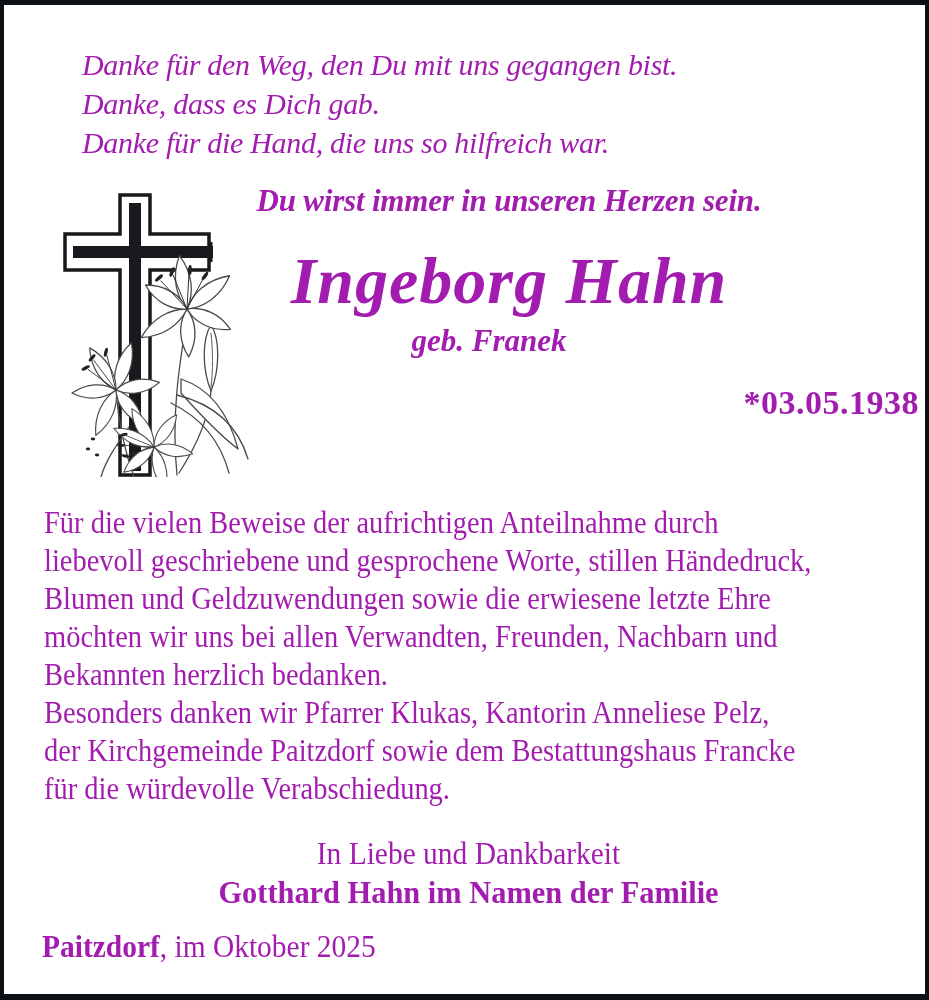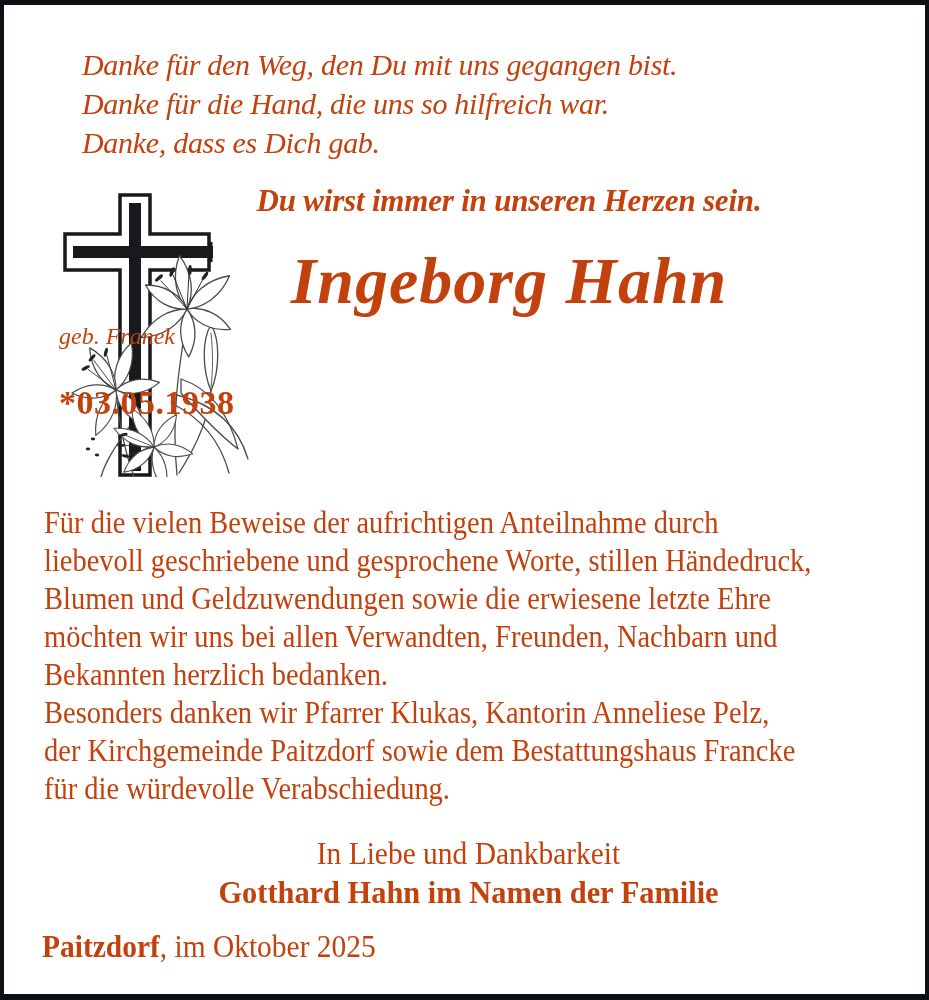--- a/index.html
+++ b/index.html
@@ -11,21 +11,21 @@
     position: relative;
     box-sizing: border-box;
     width: 929px;
     height: 1000px;
     background: #ffffff;
     border: 4px solid #0d1014;
     border-top-width: 5px;
     border-bottom-width: 6px;
     overflow: hidden;
     font-family: "Liberation Serif", serif;
-    color: #c2410c;
+    color: #a21caf;
   }
 
   
   .quote {
     position: absolute;
     left: 78px;
     top: 40px;
     font-style: italic;
     font-size: 30px;
     line-height: 39px;
@@ -68,32 +68,34 @@
     font-size: 66px;
     letter-spacing: 1px;
     white-space: nowrap;
   }
 
   .maiden {
     position: absolute;
     left: 55px;
     top: 318px;
     width: 860px;
+    text-align: center;
     font-style: italic;
-    font-size: 24px;
-    white-space: nowrap;
+    font-size: 31px;
+    white-space: nowrap;
+    font-weight: bold;
   }
 
   .dates {
     position: absolute;
     left: 55px;
     top: 379px;
     width: 860px;
     display: flex;
-    justify-content: space-between;
+    justify-content: flex-end;
     gap: 56px;
     font-weight: bold;
     font-size: 34px;
     letter-spacing: 0.5px;
     white-space: nowrap;
   }
 
   
   .bodytext {
     position: absolute;
@@ -138,22 +140,22 @@
     font-weight: bold;
   }
 </style>
 </head>
 <body>
 
 <div class="page">
 
   <div class="quote">
     <div>Danke für den Weg, den Du mit uns gegangen bist.</div>
+    <div>Danke, dass es Dich gab.</div>
     <div>Danke für die Hand, die uns so hilfreich war.</div>
-    <div>Danke, dass es Dich gab.</div>
   </div>
 
   <div class="herzen">Du wirst immer in unseren Herzen sein.</div>
 
   <div class="art">
     <svg width="195" height="290" viewBox="0 0 195 290" xmlns="http://www.w3.org/2000/svg">
 
       <path d="M61 8 H91 V47 H150 V83 H91 V288 H61 V83 H6 V47 H61 Z" fill="#ffffff" stroke="#17191d" stroke-width="3.5"></path>
 
       <rect x="70" y="16" width="12" height="268" fill="#17191d"></rect>

